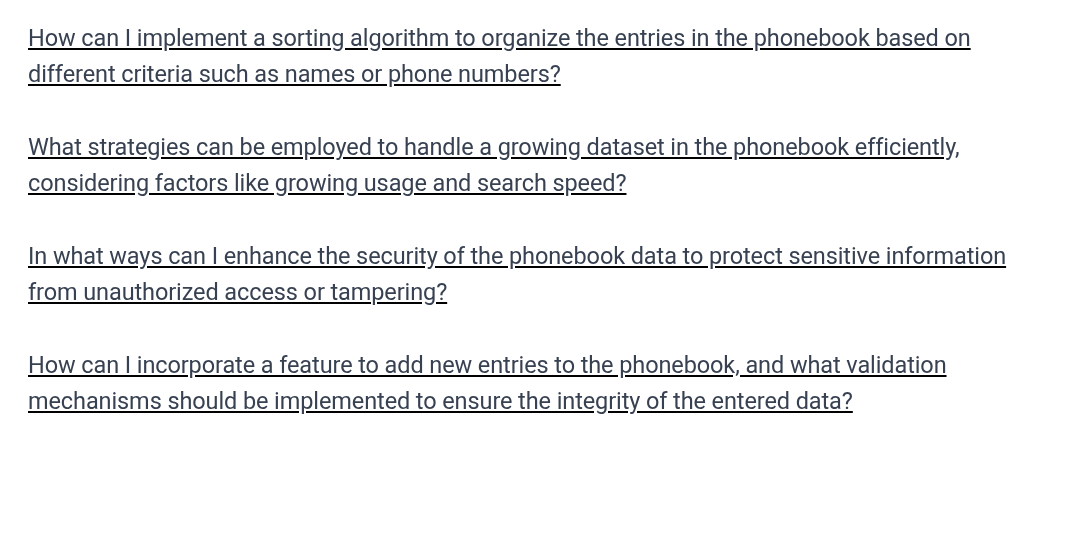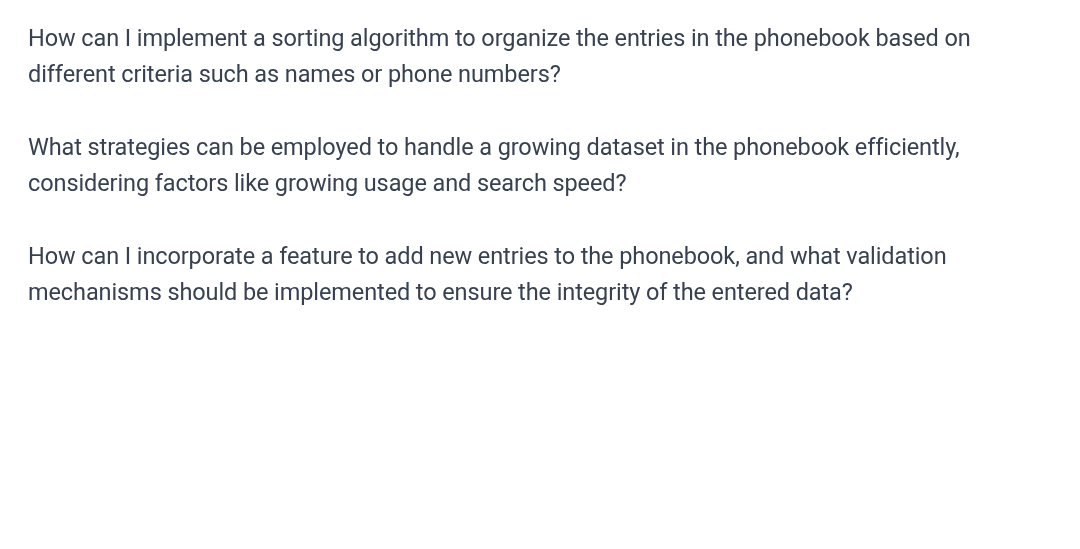--- a/index.html
+++ b/index.html
@@ -9,33 +9,35 @@
     }
     html, body {
       width: 1080px;
       height: 549px;
       background: #ffffff;
       font-family: -apple-system, BlinkMacSystemFont, "Segoe UI", Roboto, "Helvetica Neue", Arial, sans-serif;
       overflow: hidden;
     }
     .content {
       padding: 20px 28px;
+      text-decoration: underline;
     }
     .paragraph {
       color: #374151;
       font-size: 23.5px;
       line-height: 1.55;
       margin-bottom: 36px;
       letter-spacing: -0.1px;
       font-weight: 400;
     }
     .paragraph:last-child {
       margin-bottom: 15px;
     }
   </style>
 </head>
 <body>
 
 <div class="content">
   <p class="paragraph">How can I implement a sorting algorithm to organize the entries in the phonebook based on different criteria such as names or phone numbers?</p>
   <p class="paragraph">What strategies can be employed to handle a growing dataset in the phonebook efficiently, considering factors like growing usage and search speed?</p>
+  <p class="paragraph">In what ways can I enhance the security of the phonebook data to protect sensitive information from unauthorized access or tampering?</p>
   <p class="paragraph">How can I incorporate a feature to add new entries to the phonebook, and what validation mechanisms should be implemented to ensure the integrity of the entered data?</p>
 </div>
 
 </body></html>

